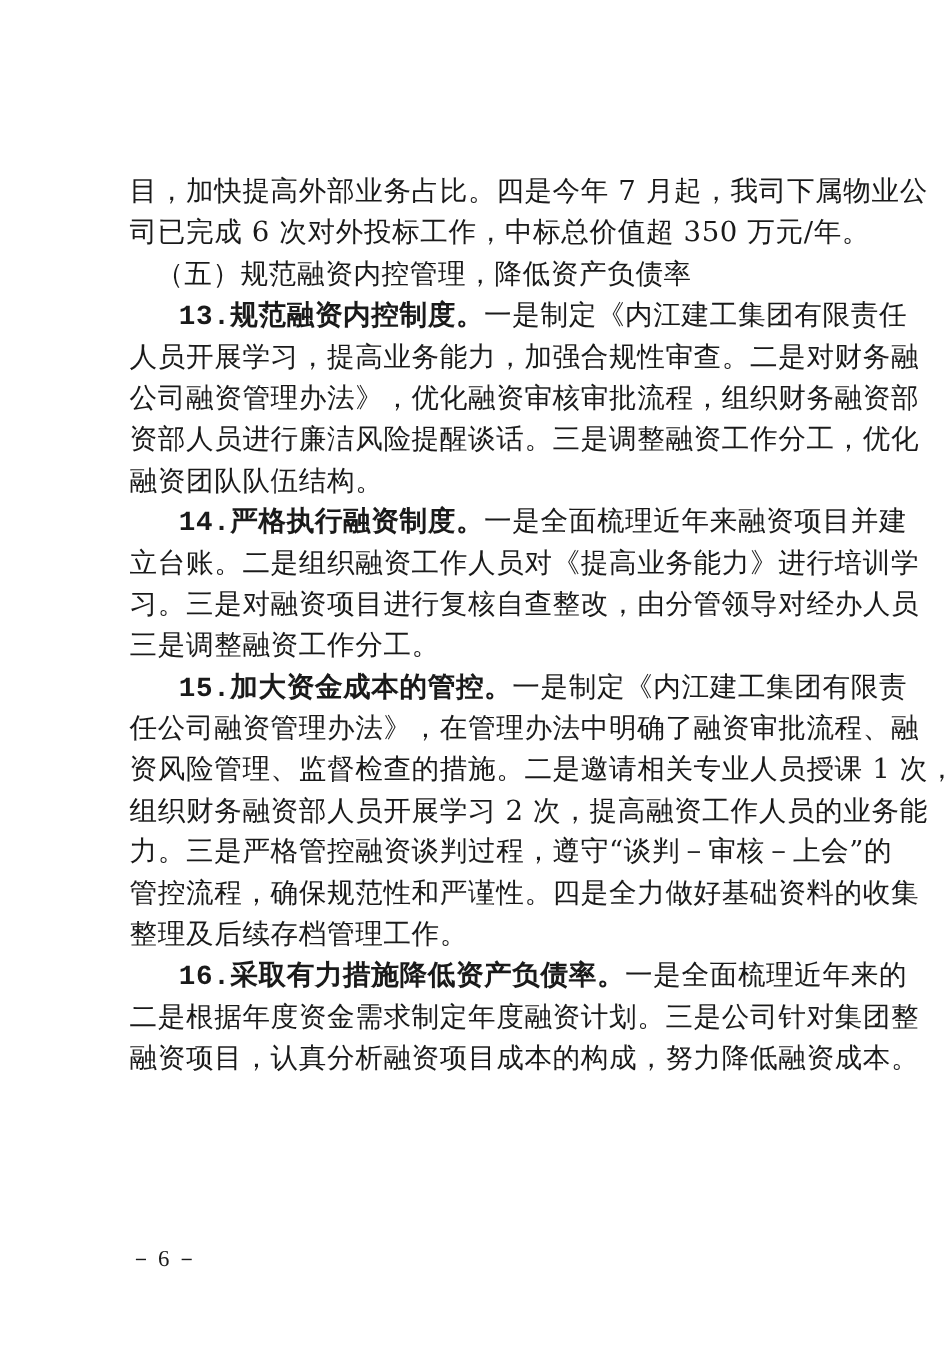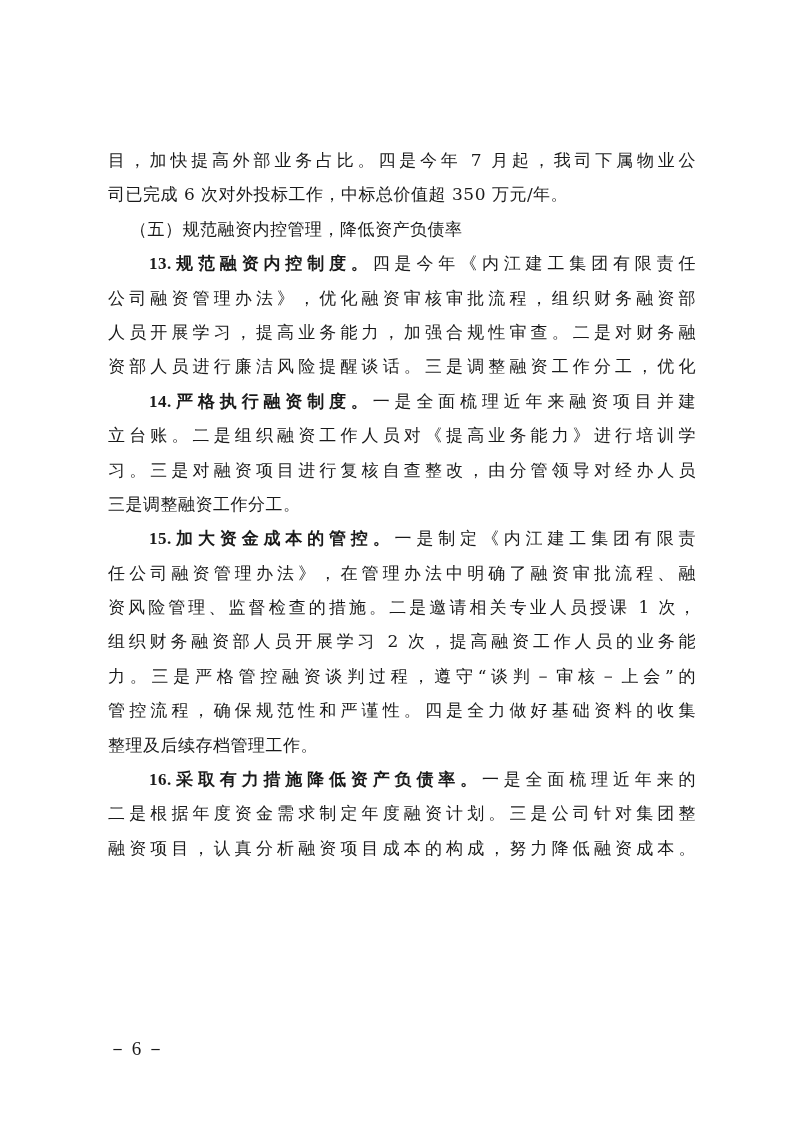--- a/index.html
+++ b/index.html
@@ -17,35 +17,35 @@
     }
     .page {
       position: absolute;
       left: 108px;
       top: 143px;
       width: 588px;
     }
     .line {
       height: 34.4px;
       line-height: 34.4px;
-      font-size: 17px;
+      font-size: 23px;
       white-space: nowrap;
       text-align: justify;
       text-align-last: justify;
       letter-spacing: 0.5px;
     }
     .line.last {
       text-align-last: left;
     }
     .indent {
       padding-left: 41px;
     }
     .bold {
       font-weight: bold;
-      font-family: Liberation Serif, serif;
+      font-family: Liberation Mono, monospace;
     }
     .heading {
       font-weight: normal;
       font-family: "DejaVu Sans", "Liberation Sans", sans-serif;
       text-align-last: left;
       padding-left: 22px;
     }
     .page-number {
       position: absolute;
       left: 108px;
@@ -59,25 +59,26 @@
 <body>
 
 <div class="page">
 
   <div class="line">目，加快提高外部业务占比。四是今年 7 月起，我司下属物业公</div>
   <div class="line last">司已完成 6 次对外投标工作，中标总价值超 350 万元/年。</div>
 
   <div class="line heading">（五）规范融资内控管理，降低资产负债率</div>
 
   <div class="line indent">
-    <span class="bold">13.规范融资内控制度。</span><span>四是今年《内江建工集团有限责任</span>
+    <span class="bold">13.规范融资内控制度。</span><span>一是制定《内江建工集团有限责任</span>
   </div>
+  <div class="line">人员开展学习，提高业务能力，加强合规性审查。二是对财务融</div>
   <div class="line">公司融资管理办法》，优化融资审核审批流程，组织财务融资部</div>
-  <div class="line">人员开展学习，提高业务能力，加强合规性审查。二是对财务融</div>
   <div class="line">资部人员进行廉洁风险提醒谈话。三是调整融资工作分工，优化</div>
+  <div class="line last">融资团队队伍结构。</div>
 
   <div class="line indent">
     <span class="bold">14.严格执行融资制度。</span><span>一是全面梳理近年来融资项目并建</span>
   </div>
   <div class="line">立台账。二是组织融资工作人员对《提高业务能力》进行培训学</div>
   <div class="line">习。三是对融资项目进行复核自查整改，由分管领导对经办人员</div>
   <div class="line last">三是调整融资工作分工。</div>
 
   <div class="line indent">
     <span class="bold">15.加大资金成本的管控。</span><span>一是制定《内江建工集团有限责</span>

